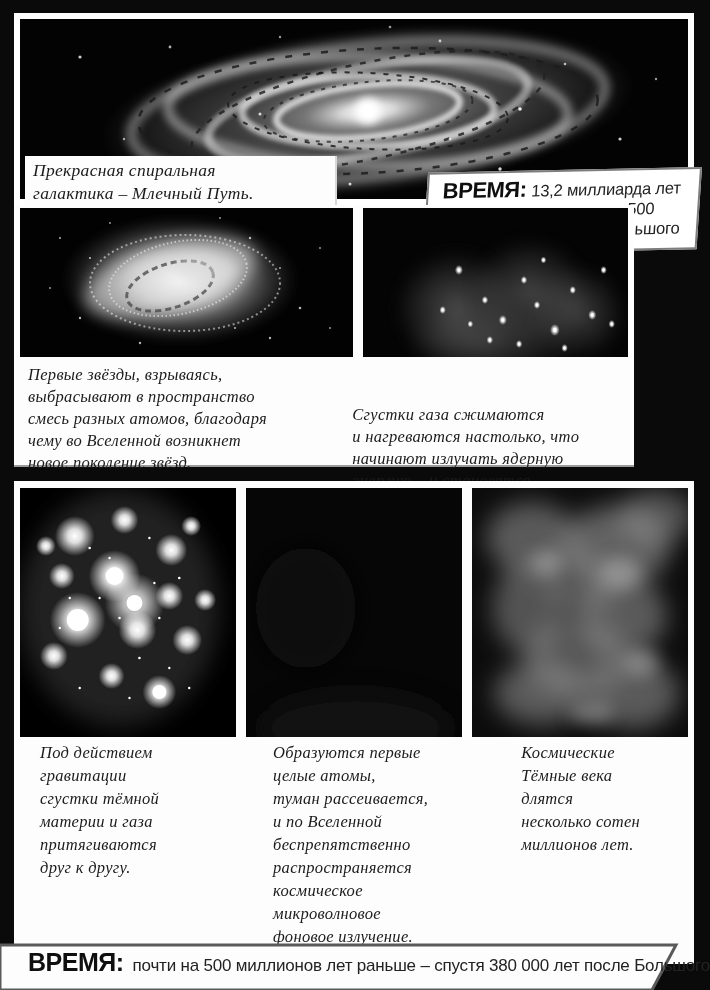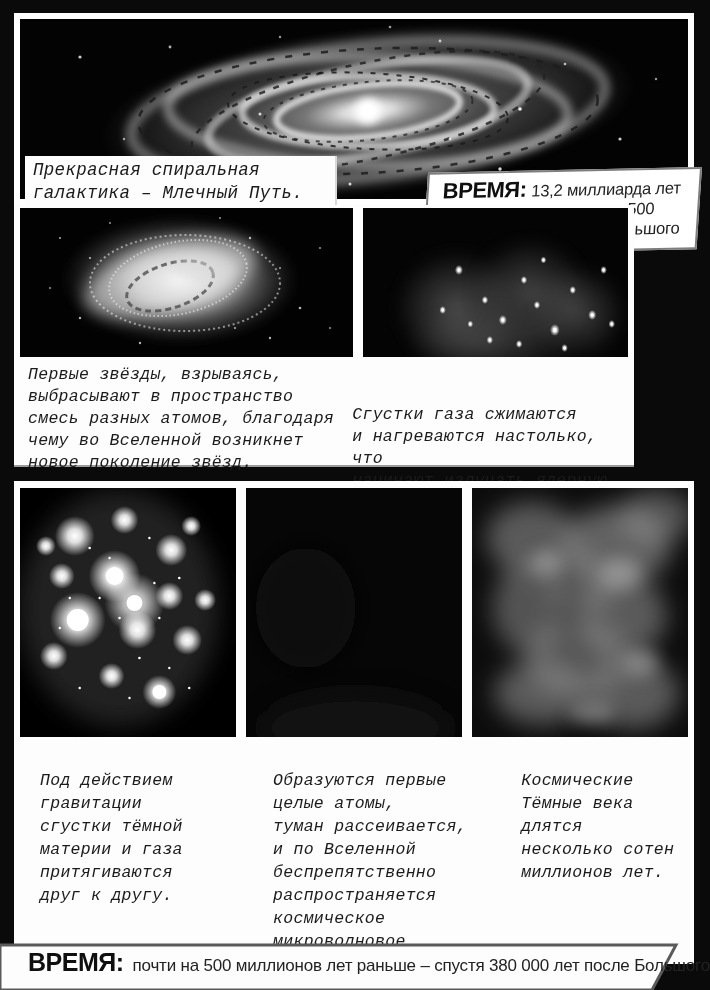--- a/index.html
+++ b/index.html
@@ -1,20 +1,20 @@
 <!DOCTYPE html>
 <html><head>
 <meta charset="utf-8">
 <style>
   html,body{margin:0;padding:0;background:#000;}
   #page{position:relative;width:710px;height:990px;background:#0a0a0a;overflow:hidden;
         font-family:"Liberation Sans",sans-serif;}
 
   
-  .script{font-family:Liberation Mono, monospace;font-style:italic;font-size:16.5px;line-height:22px;
+  .script{font-family:Liberation Serif, serif;font-style:italic;font-size:16.5px;line-height:22px;
           letter-spacing:.3px;color:#1b1b1b;white-space:pre-line;margin:0;}
 
   
   .panel-galaxy{position:absolute;left:14px;top:13px;width:680px;height:192px;
                 background:#000;border:6px solid #fff;box-sizing:border-box;}
   .panel-galaxy svg{display:block;width:100%;height:100%;}
 
   .caption-galaxy{position:absolute;left:25px;top:156px;width:312px;height:49px;
                   background:#fdfdfd;box-sizing:border-box;padding:3px 10px 0 8px;
                   border-right:2px solid #d8d8d8;}
@@ -39,21 +39,21 @@
   .mid-captions{display:flex;padding-top:7px;}
   .cap-left{margin-left:14px;width:338px;}
   .cap-right{margin-left:12px;width:305px;margin-top:40px;}
 
   
   .bottom-row{position:absolute;left:14px;top:481px;width:680px;height:483px;
               background:#fdfdfd;box-sizing:border-box;}
   .bottom-images{display:flex;gap:10px;padding:7px 6px 0 6px;}
   .b-img{flex:1;height:249px;background:#000;}
   .b-img svg{display:block;width:100%;height:100%;}
-  .bottom-captions{display:flex;padding-top:32px;gap:19px;}
+  .bottom-captions{display:flex;padding-top:4px;gap:19px;}
   .bcap1{margin-left:26px;width:196px;}
   .bcap2{margin-left:32px;width:184px;}
   .bcap3{margin-left:30px;width:210px;}
   .bottom-captions .script{line-height:23px;}
 
   
   .time-bar{position:absolute;left:0;top:943px;width:710px;height:47px;}
   .time-bar svg{display:block;position:absolute;left:0;top:0;}
   .time-bar-text{position:absolute;left:28px;top:5px;display:flex;align-items:baseline;gap:9px;width:620px;}
   .time-bar-text .bar-label{font-weight:bold;font-size:25px;color:#0f0f0f;letter-spacing:-.5px;}

